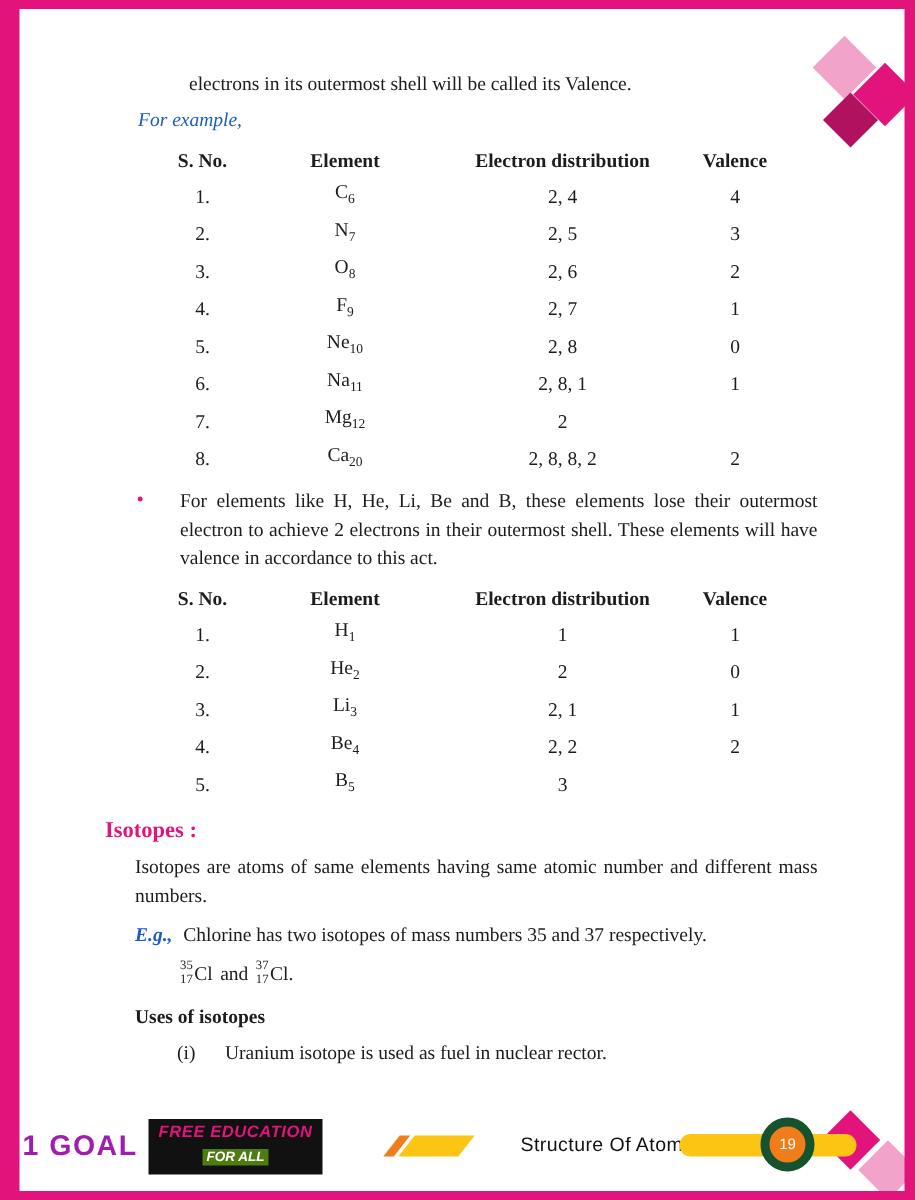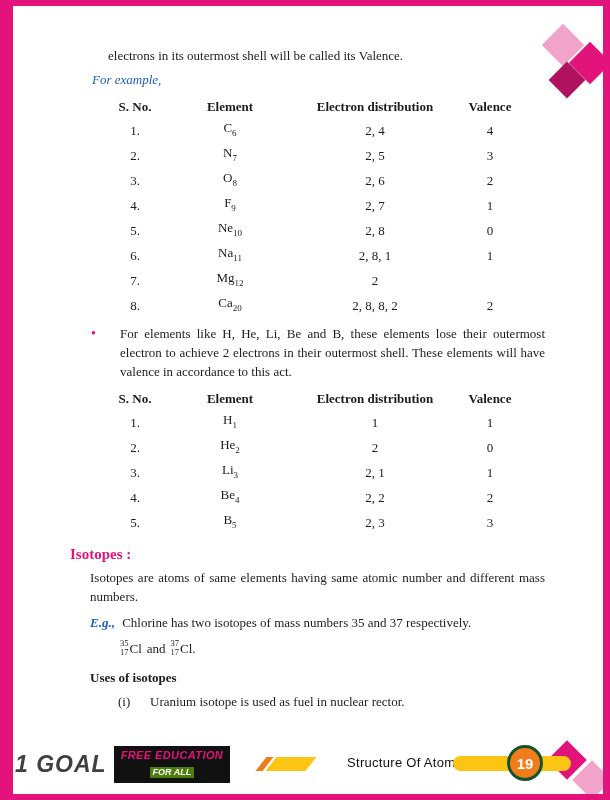--- a/index.html
+++ b/index.html
@@ -21,21 +21,21 @@
   .d-tr2 { left:575px; top:48px;  width:30px; height:30px; background:#e2147c; }
   .d-tr3 { left:554px; top:67px;  width:26px; height:26px; background:#b01260; }
   .d-br1 { left:553px; top:746px; width:28px; height:28px; background:#e2147c; }
   .d-br2 { left:578px; top:766px; width:28px; height:28px; background:#f2a3c9; }
 
   .content {
     position:absolute; left:13px; top:6px; right:7px;
     padding:40px 58px 0 75px;
     font-size:13px; line-height:19px; z-index:1;
   }
-  .intro { margin-left:20px; }
+  .intro { margin-left:38px; }
   .for-example { margin:5px 0 0 4px; color:#1d5bc4; font-style:italic; }
 
   .dtable { margin:6px 0 0 24px; width:420px; }
   .trow { display:grid; grid-template-columns:46px 144px 146px 84px; align-items:center; height:25px; }
   .trow.thead { font-weight:bold; height:23px; }
   .tc { text-align:center; }
   .tc sub { font-size:9px; }
 
   .bullet-para {
     position:relative; margin-top:6px; padding-left:32px;
@@ -57,35 +57,35 @@
   .cl-and { margin:0 5px; }
 
   .uses-heading { margin:9px 0 0 2px; font-weight:bold; }
   .use-item { display:flex; margin:5px 0 0 30px; }
   .use-marker { width:32px; flex:0 0 auto; }
 
   
   .footer { position:absolute; left:13px; right:7px; bottom:12px; height:46px; z-index:2;
             font-family:"Liberation Sans", sans-serif; }
   .goal-logo { position:absolute; left:2px; top:4px; display:flex; align-items:center; }
-  .goal-text { font-weight:bold; font-style:italic; font-size:23px; letter-spacing:1px; color:#404040; margin-right:7px; }
+  .goal-text { font-weight:bold; font-size:19px; letter-spacing:1px; color:#a21caf; margin-right:7px; }
   .logo-black { background:#111; padding:3px 7px 4px; text-align:center; }
   .free-ed { color:#e2147c; font-weight:bold; font-style:italic; font-size:11px; letter-spacing:0.4px; line-height:12px; }
   .for-all { background:#4d7c0f; color:#fff; font-size:9px; font-weight:bold; font-style:italic;
              line-height:11px; margin-top:2px; padding:0 3px; display:inline-block; }
 
   .yellow-shape { position:absolute; left:258px; top:15px; width:40px; height:14px;
                   background:#fdc513; transform:skewX(-38deg); }
   .yellow-shape::before { content:""; position:absolute; left:-10px; top:0; width:7px; height:14px; background:#f07d1a; }
   .chapter-title { position:absolute; left:334px; top:13px; font-size:13px; color:#111; letter-spacing:0.3px; }
   .yellow-bar { position:absolute; left:440px; top:14px; width:118px; height:15px; background:#fdc513; border-radius:8px; }
   .page-circle { position:absolute; left:54px; top:-11px; width:36px; height:36px; border-radius:50%;
-                 background:#f07d1a; border:3px solid #14532d;
+                 background:#f07d1a; border:6px solid #14532d;
                  display:flex; align-items:center; justify-content:center;
-                 color:#fff; font-weight:bold; font-size:15px; }
+                 color:#fff; font-weight:normal; font-size:10px; }
 </style>
 </head>
 <body>
 
 <div class="page">
 
   <div class="frame frame-left"></div>
   <div class="frame frame-top"></div>
   <div class="frame frame-right"></div>
   <div class="frame frame-bottom"></div>
@@ -192,21 +192,20 @@
           </div>
           <div class="trow">
             <div class="tc">4.</div>
             <div class="tc">Be<sub>4</sub></div>
             <div class="tc">2, 2</div>
             <div class="tc">2</div>
           </div>
           <div class="trow">
             <div class="tc">5.</div>
             <div class="tc">B<sub>5</sub></div>
-            <div class="tc">2, 3</div>
             <div class="tc">3</div>
           </div>
         </div>
     </div>
 
     <h2 class="isotopes-heading">Isotopes :</h2>
 
     <p class="body-para">Isotopes are atoms of same elements having same atomic number and different mass numbers.</p>
 
     <p class="eg-line">

